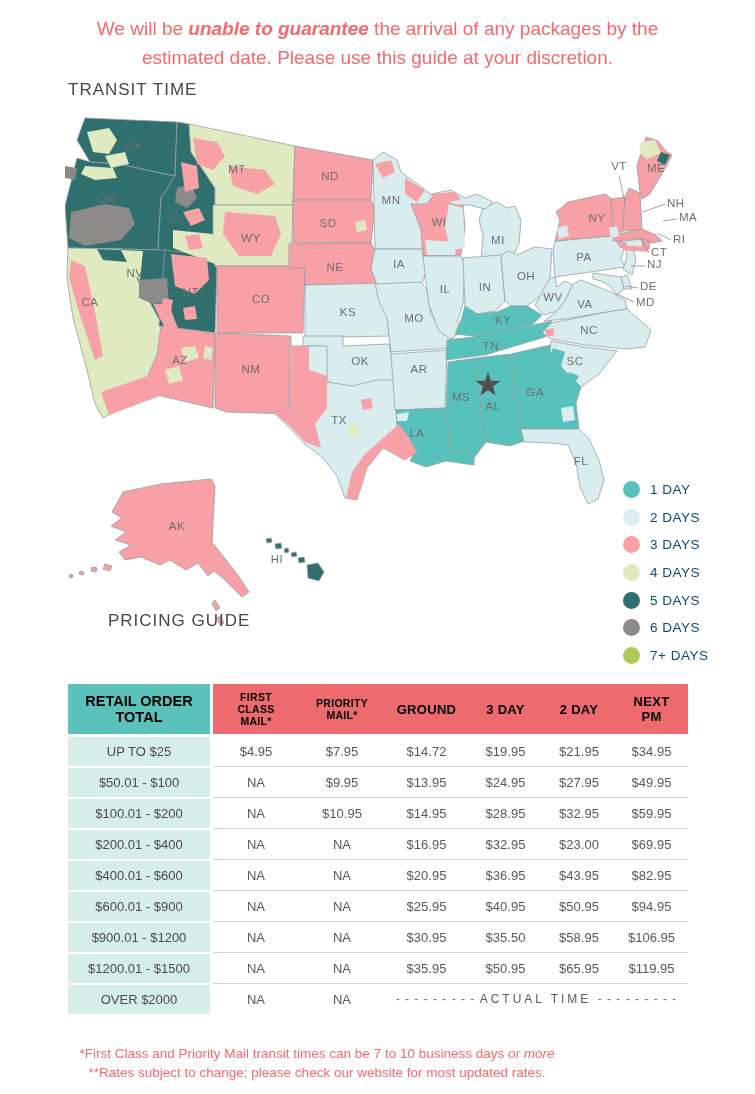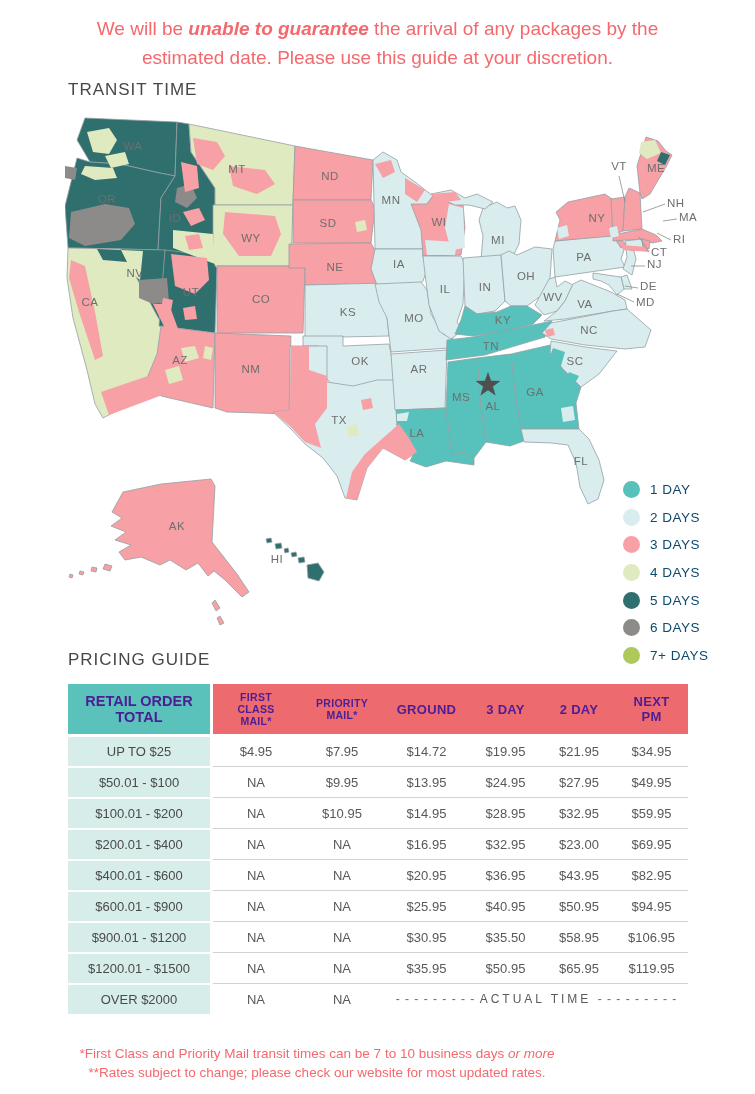--- a/index.html
+++ b/index.html
@@ -13,40 +13,40 @@
     position:absolute;top:14px;left:0;width:755px;text-align:center;
     color:#f3696e;font-size:19px;line-height:29px;
   }
   .banner .em{font-weight:bold;font-style:italic;}
   
   .section-title{
     position:absolute;left:68px;color:#474747;font-size:17px;
     letter-spacing:1px;font-weight:500;
   }
   #transit-title{top:80px;}
-  #pricing-title{top:650px;}
+  #pricing-title{top:611px;margin-left:40px;}
   
   #map-wrap{position:absolute;left:65px;top:108px;width:645px;height:548px;}
   #us-map{position:absolute;left:0;top:0;}
   #us-map path.state{stroke:#94a0a4;stroke-width:0.8;stroke-linejoin:round;}
   #us-map path.patch{stroke:none;}
   #us-map text.st-label{font-size:11.5px;fill:#6e6e6e;letter-spacing:0.5px;}
   #us-map line.leader{stroke:#8b8b8b;stroke-width:0.8;}
   
   #legend{position:absolute;left:558px;top:368px;}
   .legend-item{display:flex;align-items:center;height:27.6px;}
   .legend-swatch{width:17px;height:17px;border-radius:50%;margin-right:10px;flex:0 0 17px;}
   .legend-label{font-size:13.5px;color:#0c4a6e;letter-spacing:0.5px;}
   
   #pricing-table{
     position:absolute;left:68px;top:684px;width:620px;
     border-collapse:separate;border-spacing:0;table-layout:fixed;
   }
   #pricing-table th{
-    height:34px;color:#4c1d95;font-weight:bold;text-align:center;
+    height:34px;color:#000000;font-weight:bold;text-align:center;
     padding:7px;vertical-align:middle;
   }
   #pricing-table th.hdr-retail{background:#5ac2bb;font-size:14.5px;border-right:3px solid #ffffff;}
   #pricing-table th.hdr-coral{background:#ed6b6e;font-size:13px;letter-spacing:0.3px;}
   #pricing-table th.hdr-small{font-size:10.5px;line-height:12px;}
   #pricing-table td{
     height:29px;text-align:center;font-size:13px;color:#58585a;
     padding:0;vertical-align:middle;border-top:1px solid #d2d2d2;
   }
   #pricing-table tr.first-data td{border-top:3px solid #ffffff;}

